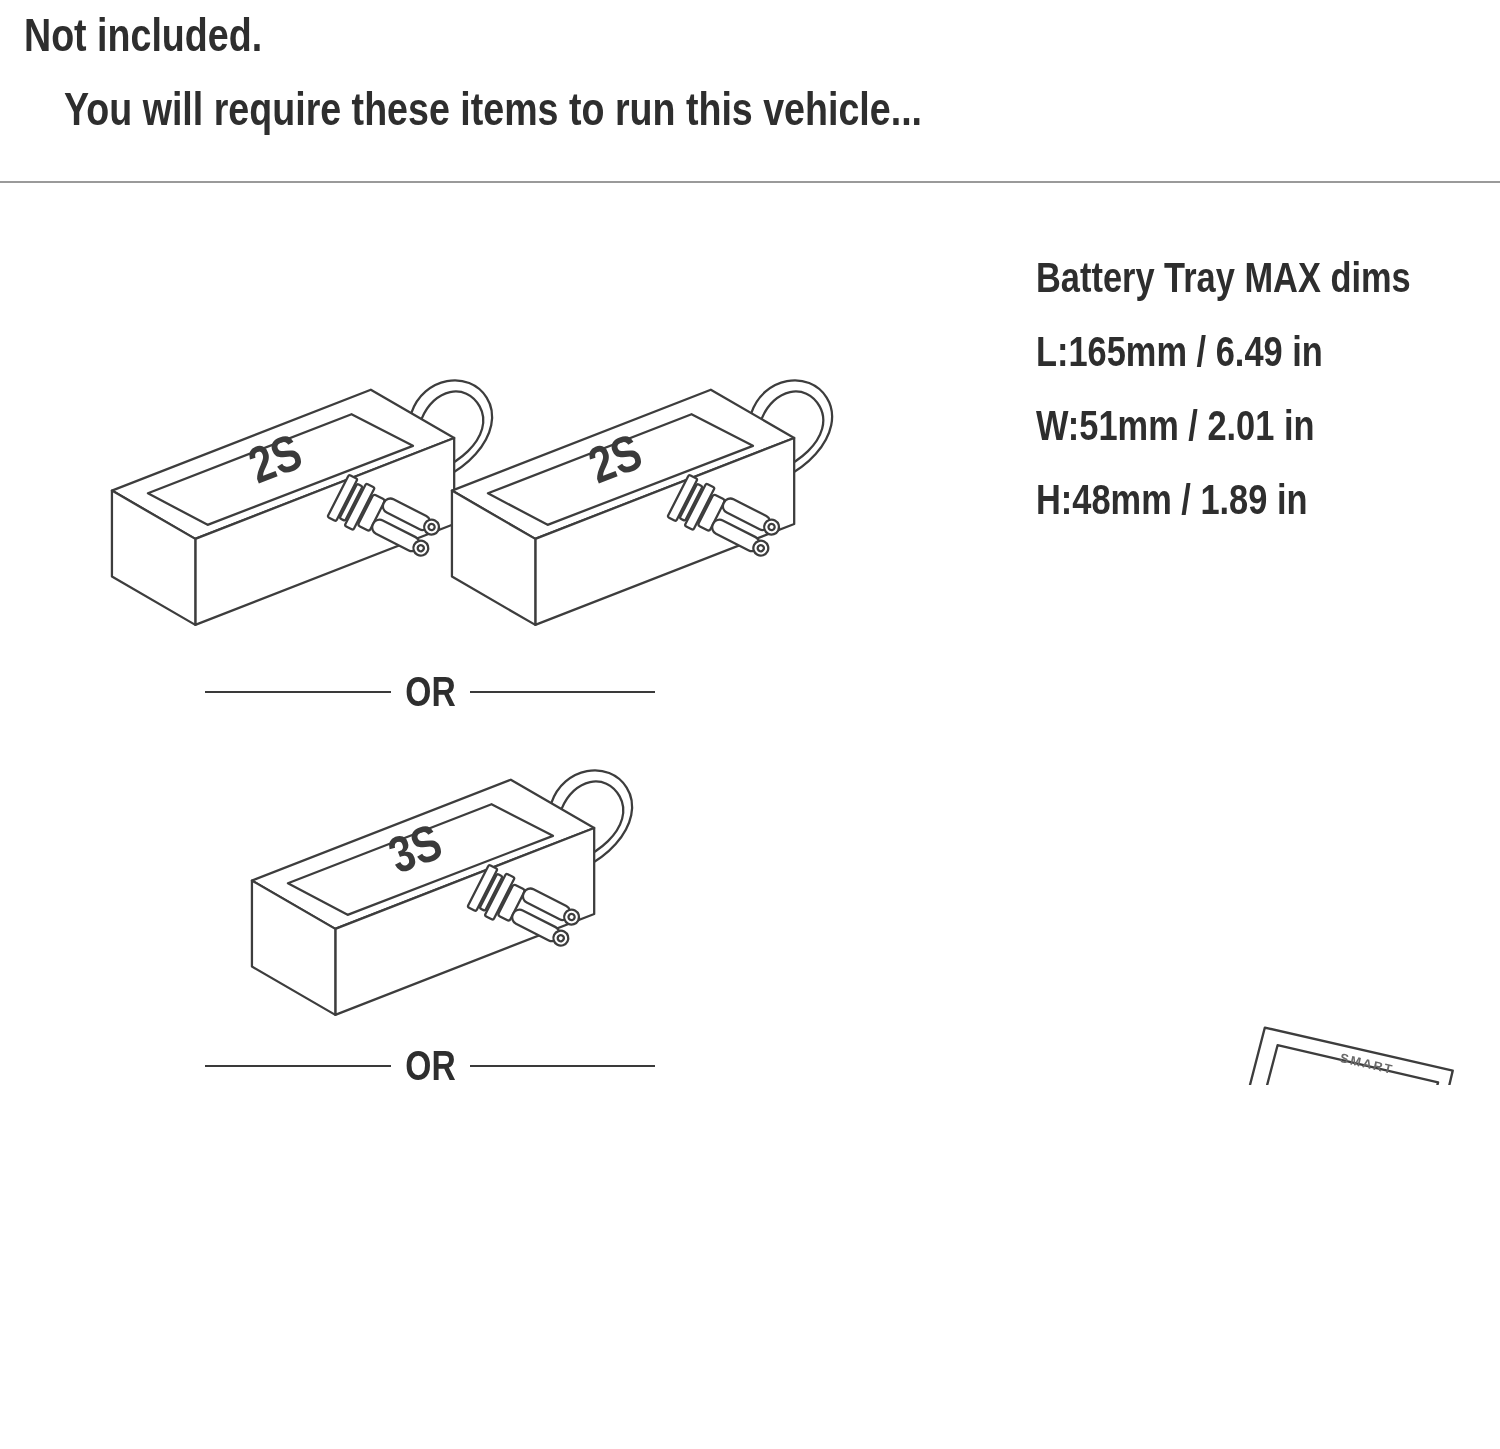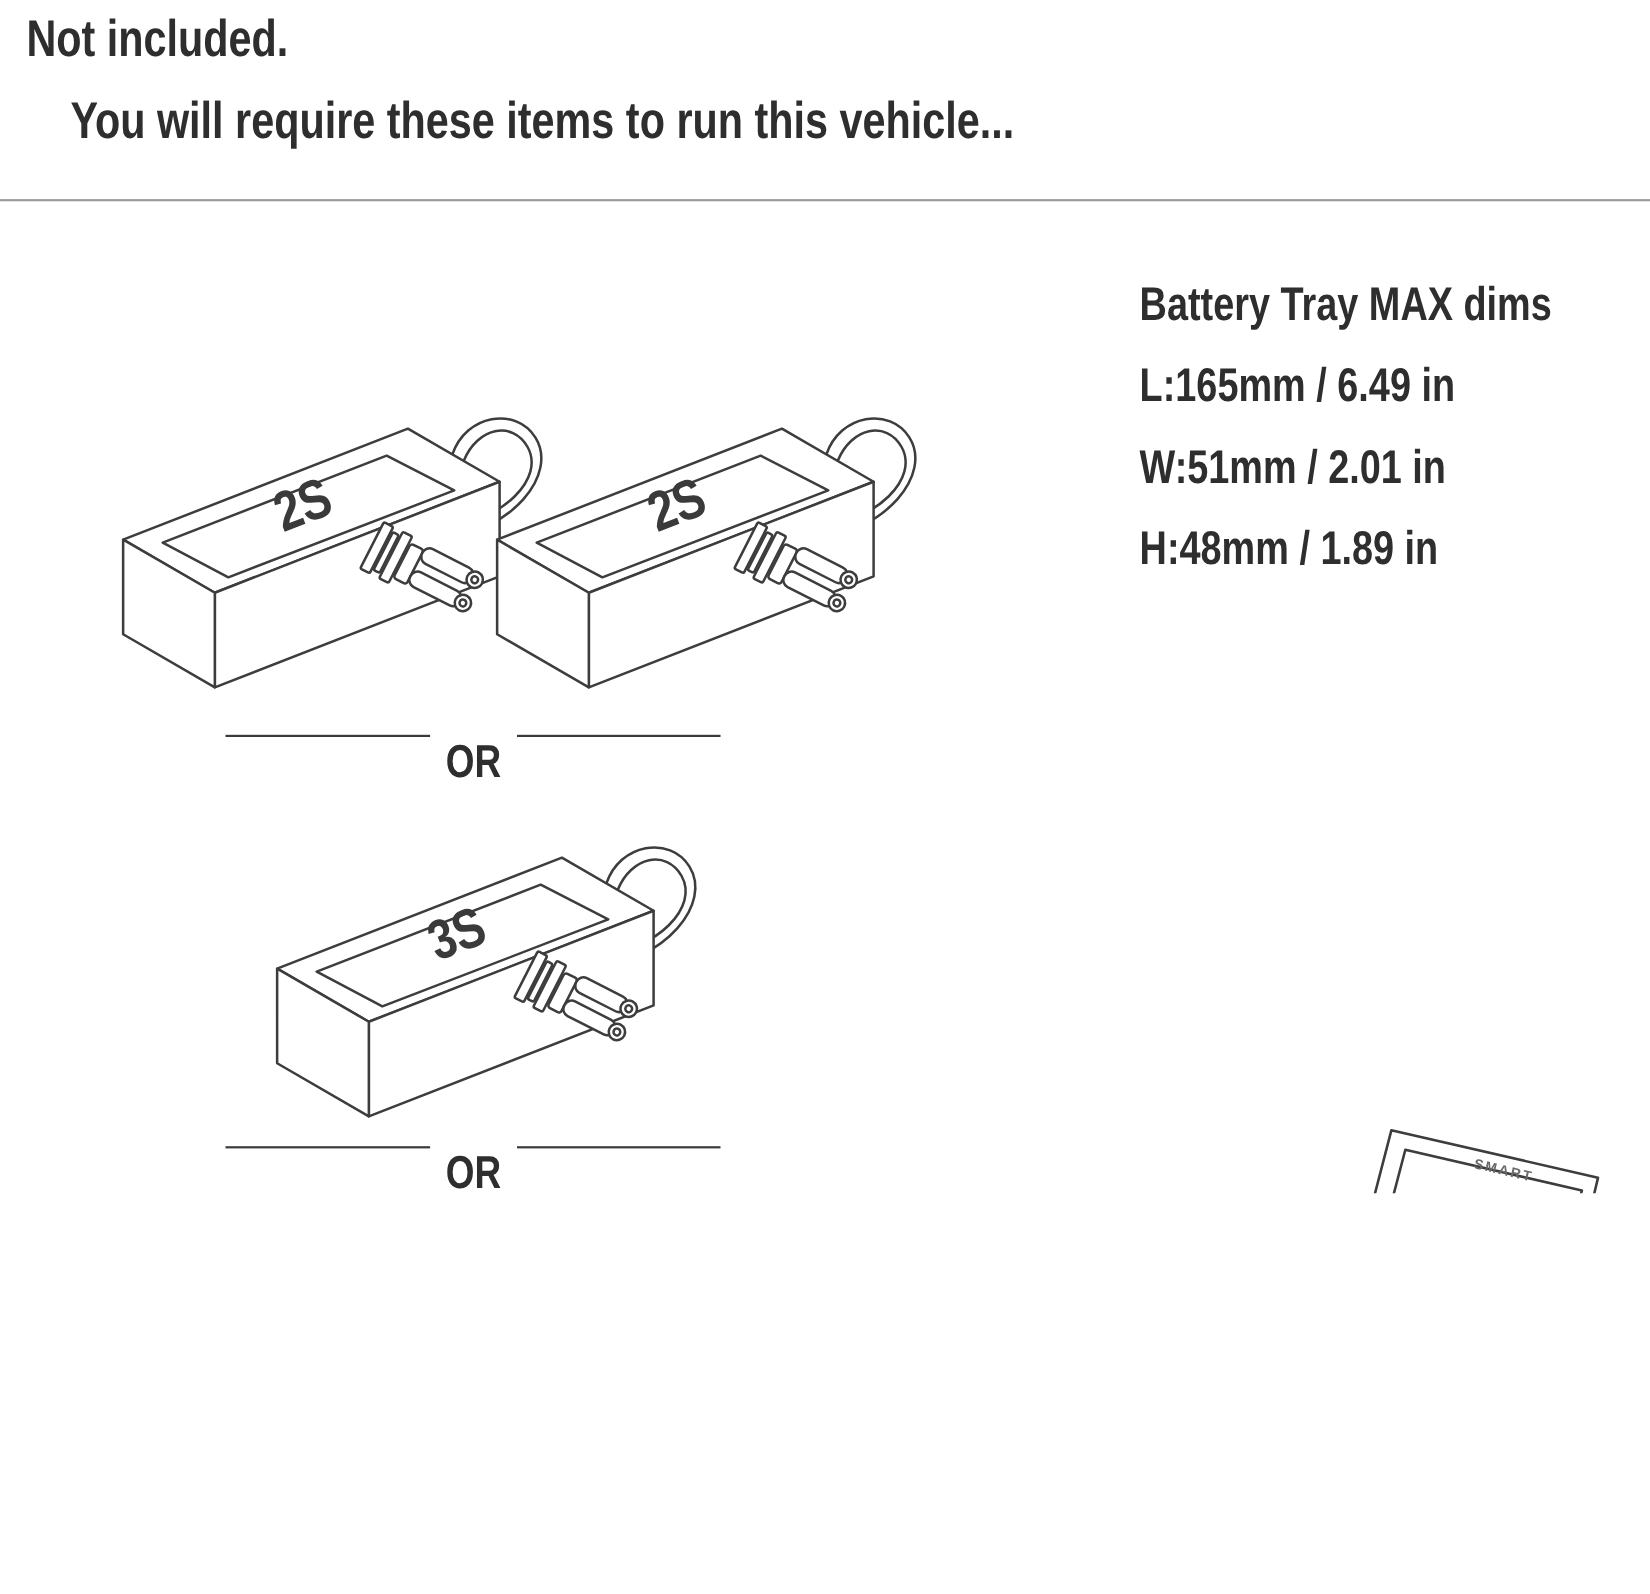--- a/index.html
+++ b/index.html
@@ -5,21 +5,21 @@
   html,body{margin:0;padding:0;background:#fff;}
   #page{position:relative;width:1500px;height:1085px;background:#fff;overflow:hidden;
         font-family:"Liberation Sans",sans-serif;color:#2e2e2e;}
   .abs{position:absolute;}
   .cond{font-family:"Liberation Sans",sans-serif;font-weight:700;color:#2e2e2e;
         transform:scaleX(0.8);transform-origin:0 0;white-space:nowrap;}
   .h1{font-size:47px;line-height:1.25;}
   .h2{font-size:44px;}
   .dims-line{font-size:43px;line-height:74px;}
   .rule{position:absolute;left:0;right:0;border-top:2px solid #9a9a9a;}
-  .or-row{position:absolute;display:flex;width:450px;}
+  .or-row{position:absolute;display:flex;align-items:center;width:450px;}
   .or-row .ln{flex:1;height:2px;background:#3a3a3a;}
   .or-txt{font-size:42px;font-weight:700;padding:0 8px;transform:scaleX(0.8);
           transform-origin:50% 50%;white-space:nowrap;}
   svg{position:absolute;overflow:visible;}
 </style>
 </head>
 <body>
 
 <div id="page">
 

